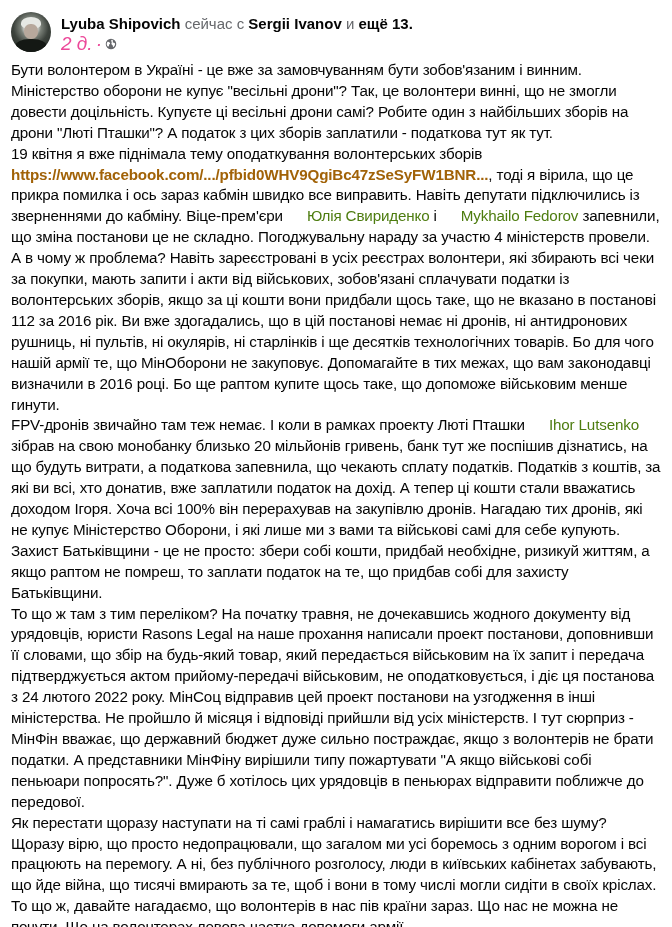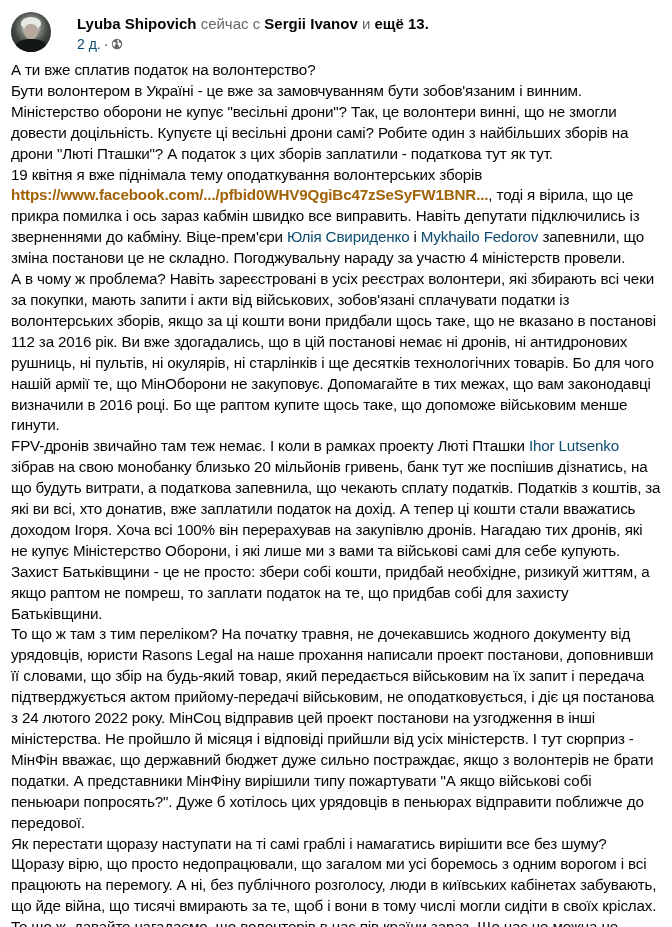--- a/index.html
+++ b/index.html
@@ -19,21 +19,20 @@
       width: 672px;
       height: 927px;
       box-sizing: border-box;
     }
     .post-header {
       position: absolute;
       left: 11px;
       top: 12px;
       display: flex;
       align-items: center;
-      gap: 16px;
     }
     .avatar {
       width: 40px;
       height: 40px;
       border-radius: 50%;
       background: radial-gradient(circle at 50% 38%, #c9cbc6 0 22%, #7a8078 32%, #3c423c 55%, #1f2520 100%);
       position: relative;
       overflow: hidden;
       flex: 0 0 auto;
     }
@@ -81,23 +80,24 @@
       color: #65676b;
     }
     .tagged {
       font-weight: 600;
       color: #050505;
     }
     .meta-line {
       display: flex;
       align-items: center;
       margin-top: 3px;
-      font-size: 14px;
-      color: #0c4a6e;
+      font-size: 19px;
+      color: #ec4899;
       line-height: 16px;
+      font-style: italic;
     }
     .meta-dot {
       margin: 0 3px;
     }
     .globe-icon {
       width: 12px;
       height: 12px;
       display: inline-block;
     }
     .post-body {
@@ -107,22 +107,23 @@
       width: 650px;
       font-size: 15.2px;
       line-height: 20.9px;
       color: #050505;
       letter-spacing: -0.15px;
     }
     .post-body p {
       margin: 0;
     }
     .mention {
-      color: #0c4a6e;
+      color: #4d7c0f;
       cursor: pointer;
+      margin-left: 20px;
     }
     .fb-link {
       color: #a16207;
       font-weight: 600;
       cursor: pointer;
     }
   </style>
 </head>
 <body>
 
@@ -148,21 +149,20 @@
         <svg class="globe-icon" viewBox="0 0 16 16">
           <circle cx="8" cy="8" r="7" fill="#65676b"></circle>
           <path d="M3.2 5.2 C4.5 4.6 5.6 5.6 6.4 6.2 C7.2 6.8 6.8 8 6 8.4 C5.2 8.8 5.6 10.2 5 11 C4.4 11.8 3.2 11 2.6 9.6 C2.1 8.4 2.3 6.2 3.2 5.2 Z" fill="#ffffff"></path>
           <path d="M9.4 2.4 C10.6 3 11 4 10.4 4.8 C9.8 5.6 10.8 6.4 11.8 6.2 C12.8 6 13.6 7 13.4 8.4 C13.2 10 12 11.6 10.8 12.4 C10.4 11 10.6 9.6 9.6 9.2 C8.6 8.8 8.2 7.8 8.8 6.8 C9.4 5.8 8.6 4.4 8.2 3.6 C8.4 3 8.8 2.6 9.4 2.4 Z" fill="#ffffff"></path>
         </svg>
       </div>
     </div>
   </div>
 
   <div class="post-body">
-    <p>А ти вже сплатив податок на волонтерство?</p>
     <p>Бути волонтером в Україні - це вже за замовчуванням бути зобов'язаним і винним. Міністерство оборони не купує "весільні дрони"? Так, це волонтери винні, що не змогли довести доцільність. Купуєте ці весільні дрони самі? Робите один з найбільших зборів на дрони "Люті Пташки"? А податок з цих зборів заплатили - податкова тут як тут.</p>
     <p>
       <span>19 квітня я вже піднімала тему оподаткування волонтерських зборів </span><span class="fb-link">https://www.facebook.com/.../pfbid0WHV9QgiBc47zSeSyFW1BNR...</span><span>, тоді я вірила, що це прикра помилка і ось зараз кабмін швидко все виправить. Навіть депутати підключились із зверненнями до кабміну. Віце-прем'єри </span><span class="mention">Юлія Свириденко</span><span> і </span><span class="mention">Mykhailo Fedorov</span><span> запевнили, що зміна постанови це не складно. Погоджувальну нараду за участю 4 міністерств провели.</span>
     </p>
     <p>А в чому ж проблема? Навіть зареєстровані в усіх реєстрах волонтери, які збирають всі чеки за покупки, мають запити і акти від військових, зобов'язані сплачувати податки із волонтерських зборів, якщо за ці кошти вони придбали щось таке, що не вказано в постанові 112 за 2016 рік. Ви вже здогадались, що в цій постанові немає ні дронів, ні антидронових рушниць, ні пультів, ні окулярів, ні старлінків і ще десятків технологічних товарів. Бо для чого нашій армії те, що МінОборони не закуповує. Допомагайте в тих межах, що вам законодавці визначили в 2016 році. Бо ще раптом купите щось таке, що допоможе військовим менше гинути.</p>
     <p>
       <span>FPV-дронів звичайно там теж немає. І коли в рамках проекту Люті Пташки </span><span class="mention">Ihor Lutsenko</span><span> зібрав на свою монобанку близько 20 мільйонів гривень, банк тут же поспішив дізнатись, на що будуть витрати, а податкова запевнила, що чекають сплату податків. Податків з коштів, за які ви всі, хто донатив, вже заплатили податок на дохід. А тепер ці кошти стали вважатись доходом Ігоря. Хоча всі 100% він перерахував на закупівлю дронів. Нагадаю тих дронів, які не купує Міністерство Оборони, і які лише ми з вами та військові самі для себе купують. Захист Батьківщини - це не просто: збери собі кошти, придбай необхідне, ризикуй життям, а якщо раптом не помреш, то заплати податок на те, що придбав собі для захисту Батьківщини.</span>
     </p>
     <p>То що ж там з тим переліком? На початку травня, не дочекавшись жодного документу від урядовців, юристи Rasons Legal на наше прохання написали проект постанови, доповнивши її словами, що збір на будь-який товар, який передається військовим на їх запит і передача підтверджується актом прийому-передачі військовим, не оподатковується, і діє ця постанова з 24 лютого 2022 року. МінСоц відправив цей проект постанови на узгодження в інші міністерства. Не пройшло й місяця і відповіді прийшли від усіх міністерств. І тут сюрприз - МінФін вважає, що державний бюджет дуже сильно постраждає, якщо з волонтерів не брати податки. А представники МінФіну вирішили типу пожартувати "А якщо військові собі пеньюари попросять?". Дуже б хотілось цих урядовців в пеньюрах відправити поближче до передової.</p>
     <p>Як перестати щоразу наступати на ті самі граблі і намагатись вирішити все без шуму? Щоразу вірю, що просто недопрацювали, що загалом ми усі боремось з одним ворогом і всі працюють на перемогу. А ні, без публічного розголосу, люди в київських кабінетах забувають, що йде війна, що тисячі вмирають за те, щоб і вони в тому числі могли сидіти в своїх кріслах. То що ж, давайте нагадаємо, що волонтерів в нас пів країни зараз. Що нас не можна не почути. Що на волонтерах левова частка допомоги армії.</p>

